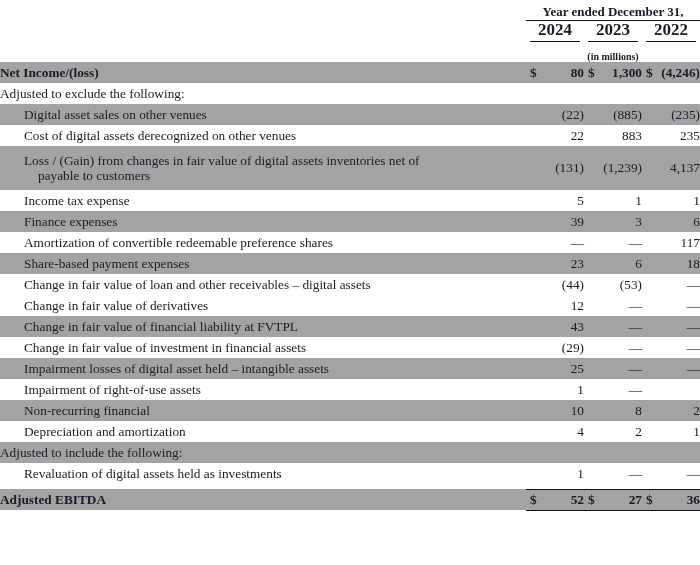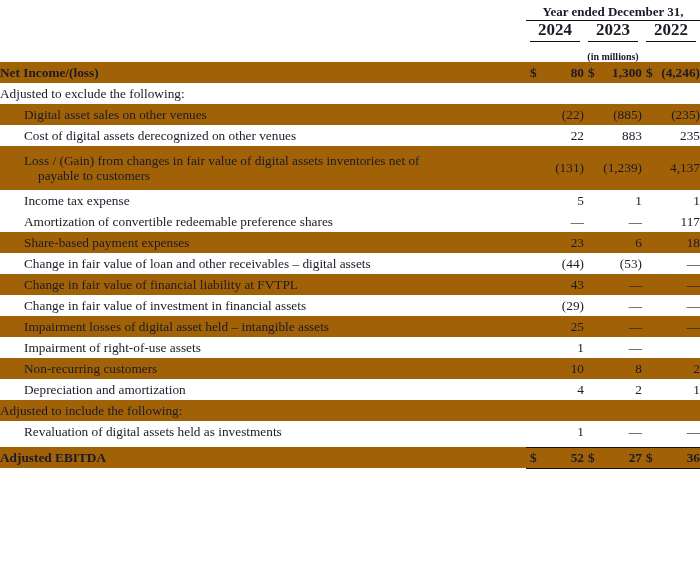--- a/index.html
+++ b/index.html
@@ -59,21 +59,21 @@
     font-weight: bold;
     font-size: 10px;
     padding-bottom: 3px;
     line-height: 1.1;
   }
 
   
   tr.drow { height: 21px; }
   tr.drow.tall { height: 44px; }
   tr.drow td { padding: 0; vertical-align: middle; }
-  tr.shaded { background: #a16207; margin-left: 14px; }
+  tr.shaded { background: #a3a3a3; margin-left: 14px; }
 
   td.lbl {
     padding-left: 10px;
     padding-right: 6px;
     line-height: 1.18;
     white-space: nowrap;
   }
   td.lbl.ind1 { padding-left: 24px; }
   td.lbl.bold { font-weight: bold; }
   td.lbl.wrap { white-space: normal; }
@@ -188,38 +188,50 @@
           <td class="num"><span>(131)</span></td>
           <td class="num"><span>(1,239)</span></td>
           <td class="num"><span>4,137</span></td>
         </tr>
         <tr class="drow">
           <td class="lbl ind1"><span>Income tax expense</span></td>
           <td class="num"><span>5</span></td>
           <td class="num"><span>1</span></td>
           <td class="num"><span>1</span></td>
         </tr>
+        <tr class="drow shaded">
+          <td class="lbl ind1"><span>Finance expenses</span></td>
+          <td class="num"><span>39</span></td>
+          <td class="num"><span>3</span></td>
+          <td class="num"><span>6</span></td>
+        </tr>
         <tr class="drow">
           <td class="lbl ind1"><span>Amortization of convertible redeemable preference shares</span></td>
           <td class="num"><span>—</span></td>
           <td class="num"><span>—</span></td>
           <td class="num"><span>117</span></td>
         </tr>
         <tr class="drow shaded">
           <td class="lbl ind1"><span>Share-based payment expenses</span></td>
           <td class="num"><span>23</span></td>
           <td class="num"><span>6</span></td>
           <td class="num"><span>18</span></td>
         </tr>
         <tr class="drow">
           <td class="lbl ind1"><span>Change in fair value of loan and other receivables – digital assets</span></td>
           <td class="num"><span>(44)</span></td>
           <td class="num"><span>(53)</span></td>
           <td class="num"><span>—</span></td>
         </tr>
+        <tr class="drow">
+          <td class="lbl ind1"><span>Change in fair value of derivatives</span></td>
+          <td class="num"><span>12</span></td>
+          <td class="num"><span>—</span></td>
+          <td class="num"><span>—</span></td>
+        </tr>
         <tr class="drow shaded">
           <td class="lbl ind1"><span>Change in fair value of financial liability at FVTPL</span></td>
           <td class="num"><span>43</span></td>
           <td class="num"><span>—</span></td>
           <td class="num"><span>—</span></td>
         </tr>
         <tr class="drow">
           <td class="lbl ind1"><span>Change in fair value of investment in financial assets</span></td>
           <td class="num"><span>(29)</span></td>
           <td class="num"><span>—</span></td>
@@ -231,21 +243,21 @@
           <td class="num"><span>—</span></td>
           <td class="num"><span>—</span></td>
         </tr>
         <tr class="drow">
           <td class="lbl ind1"><span>Impairment of right-of-use assets</span></td>
           <td class="num"><span>1</span></td>
           <td class="num"><span>—</span></td>
           <td class="num"><span></span></td>
         </tr>
         <tr class="drow shaded">
-          <td class="lbl ind1"><span>Non-recurring customers</span></td>
+          <td class="lbl ind1"><span>Non-recurring financial</span></td>
           <td class="num"><span>10</span></td>
           <td class="num"><span>8</span></td>
           <td class="num"><span>2</span></td>
         </tr>
         <tr class="drow">
           <td class="lbl ind1"><span>Depreciation and amortization</span></td>
           <td class="num"><span>4</span></td>
           <td class="num"><span>2</span></td>
           <td class="num"><span>1</span></td>
         </tr>

